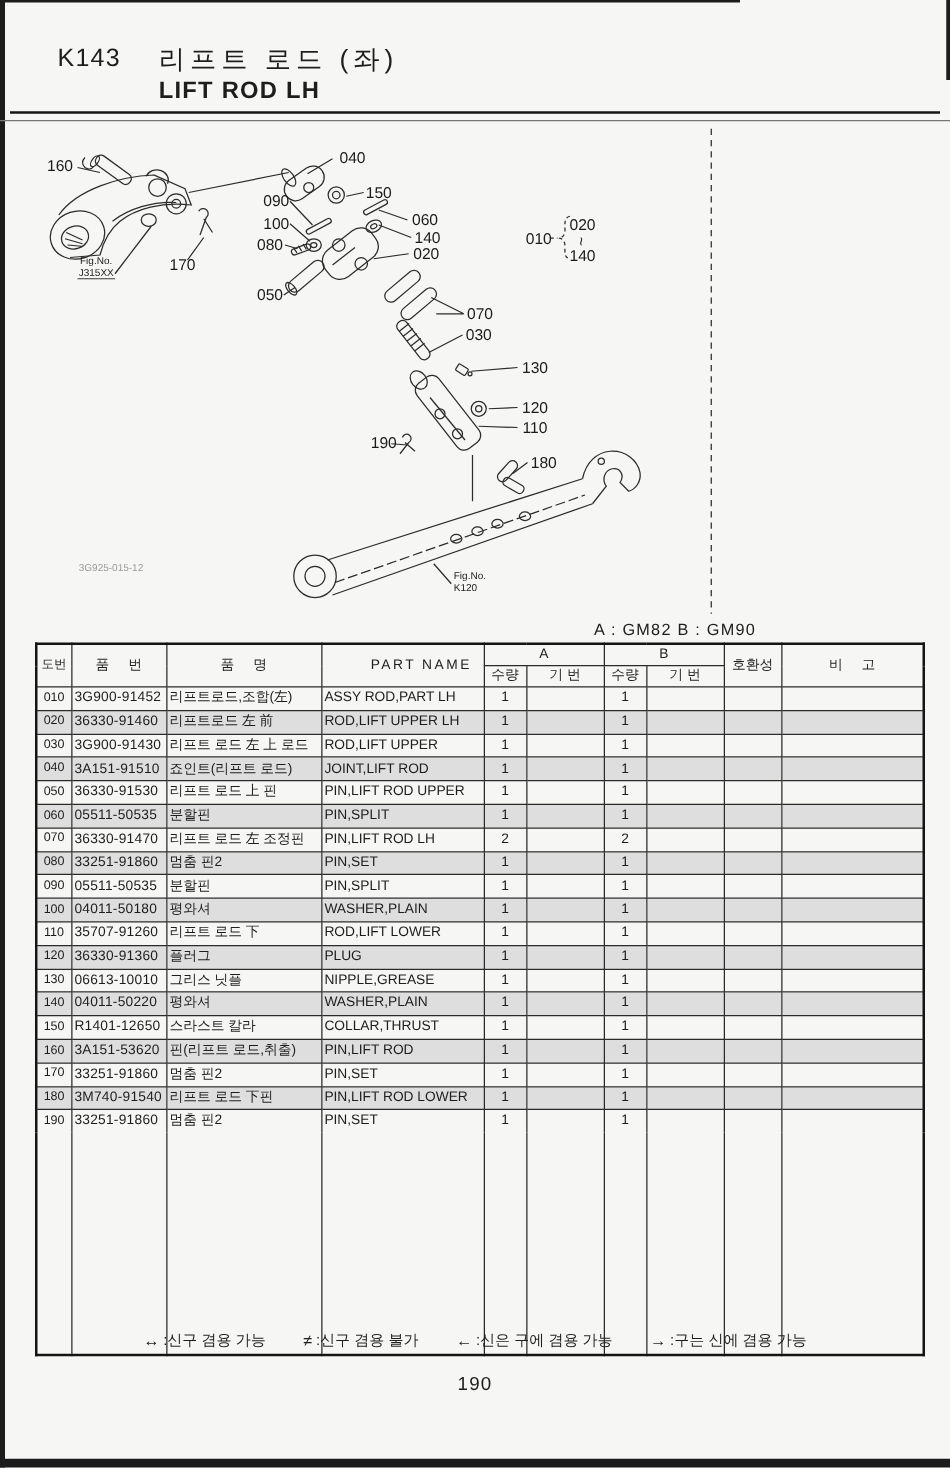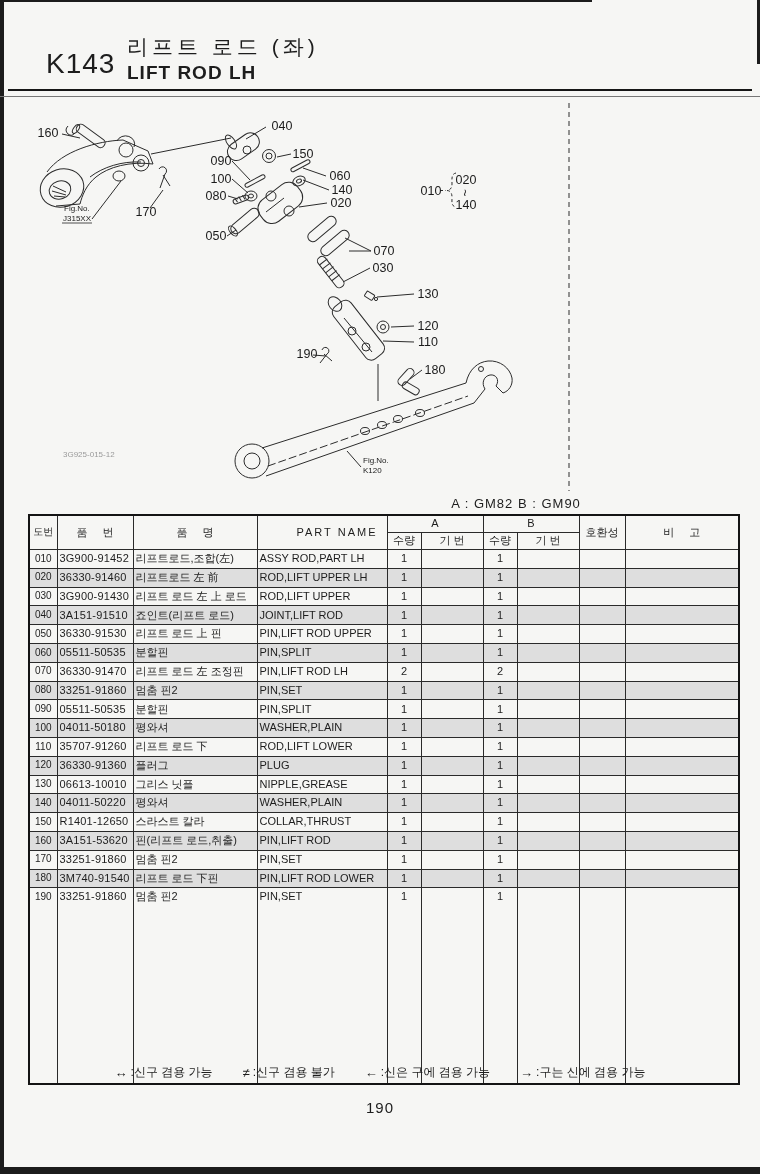--- a/index.html
+++ b/index.html
@@ -4,39 +4,39 @@
 <style>
   html,body { margin:0; padding:0; }
   body { width:760px; height:1174px; position:relative; background:#f6f6f4;
          font-family:"Liberation Sans","DejaVu Sans",sans-serif; color:#1d1d1d; }
   .abs { position:absolute; }
 
   
   .edge { position:absolute; background:#1c1c1c; }
 
   
-  #hdr-code  { left:46px; top:48px;  font-size:28px; letter-spacing:1px; }
+  #hdr-code  { left:46px; top:36px;  font-size:20px; letter-spacing:1px; }
   #hdr-ko    { left:127px; top:33px; font-size:21px; letter-spacing:4px;text-align:center; }
   #hdr-en    { left:127px; top:62px; font-size:19px; letter-spacing:1px;font-weight:bold; }
   .rule1 { left:8px;  top:89px; width:744px; height:2px; background:#161616; }
   .rule2 { left:0px;  top:96px; width:760px; height:1px; background:#777; }
 
   
   #diagram { left:0; top:100px; }
   #diagram path, #diagram line, #diagram rect, #diagram circle, #diagram ellipse, #diagram polyline
     { stroke:#2c2c2c; fill:none; stroke-width:1; }
   #diagram .leader { stroke:#3a3a3a; stroke-width:0.9; }
   #diagram .dash  { stroke-dasharray:5,4; }
   #diagram .brace { stroke-dasharray:3,2.5; }
   #diagram text { stroke:none; fill:#1b1b1b; font-size:12.5px; font-family:"Liberation Sans",sans-serif; }
   #diagram text.fig { font-size:8px; }
   #diagram text.dwg { font-size:8px; fill:#9a9a9a; }
 
   
-  #variant-note { left:396px; top:496px; width:240px; text-align:center; font-size:13px; letter-spacing:1px; }
+  #variant-note { left:420px; top:496px; width:240px; text-align:center; font-size:13px; letter-spacing:1px; }
 
   
   #tablewrap { left:28px; top:514px;border-radius:14px; }
   table { border-collapse:collapse; table-layout:fixed; width:710px; border:2px solid #141414; }
   th,td { border:1px solid #2a2a2a; font-size:11px; font-weight:normal; padding:0 2px;
           overflow:hidden; white-space:nowrap; line-height:1.05; }
   thead th { text-align:center; height:16px; }
   th.sp { word-spacing:12px; }
   tbody.data td { height:17.8px; }
   tbody.data tr:nth-child(even) { background:#dedede; }

